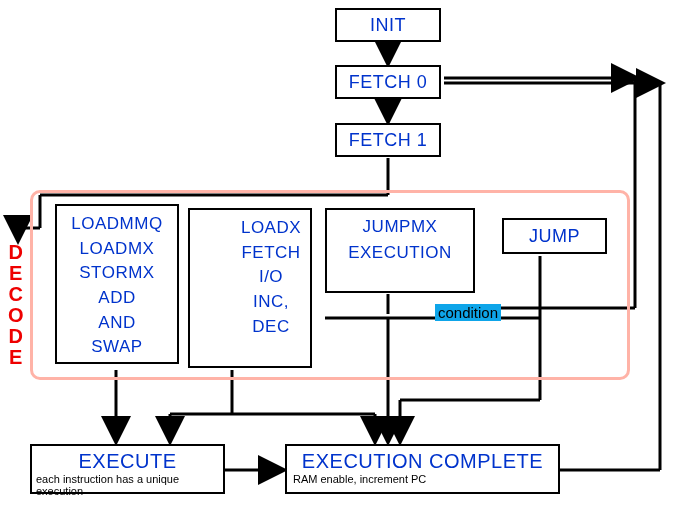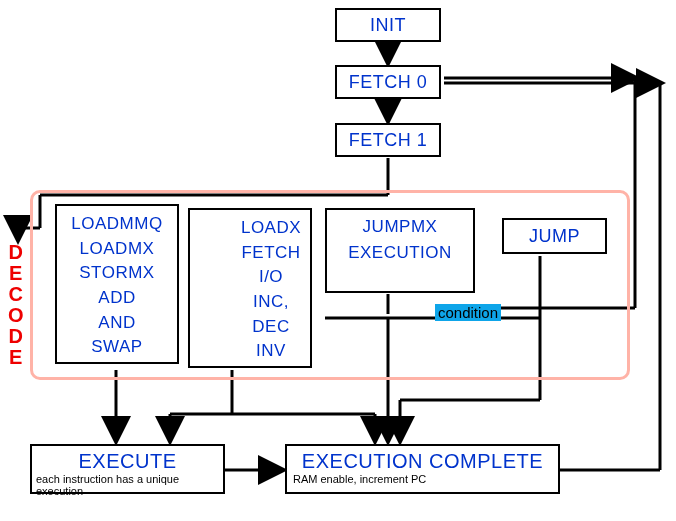--- a/index.html
+++ b/index.html
@@ -136,21 +136,20 @@
       <div>AND</div>
       <div>SWAP</div>
     </div>
   </div>
 
   <div class="box" style="left:188px; top:208px; width:124px; height:160px;">
     <div class="label-blue" style="font-size:17px; line-height:1.45; padding-top:6px;margin-left:42px;">
       <div>LOADX</div>
       <div>FETCH I/O</div>
       <div>INC, DEC</div>
-      <div>INV</div>
     </div>
   </div>
 
   <div class="box" style="left:325px; top:208px; width:150px; height:85px;">
     <div class="label-blue" style="font-size:17px; line-height:1.5; padding-top:4px;">
       <div>JUMPMX</div>
       <div>EXECUTION</div>
     </div>
   </div>
 

